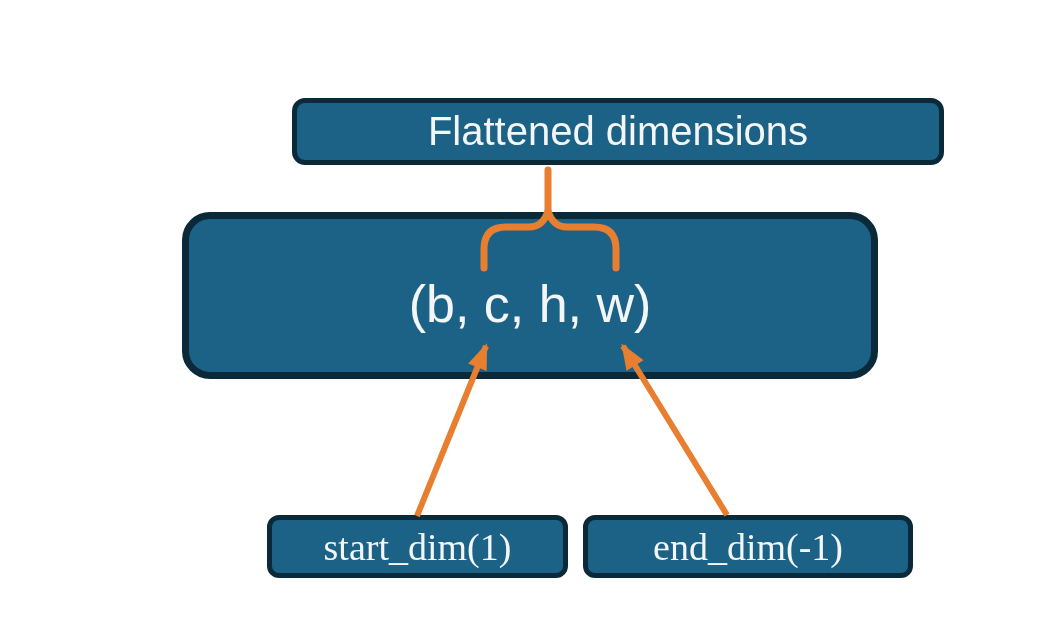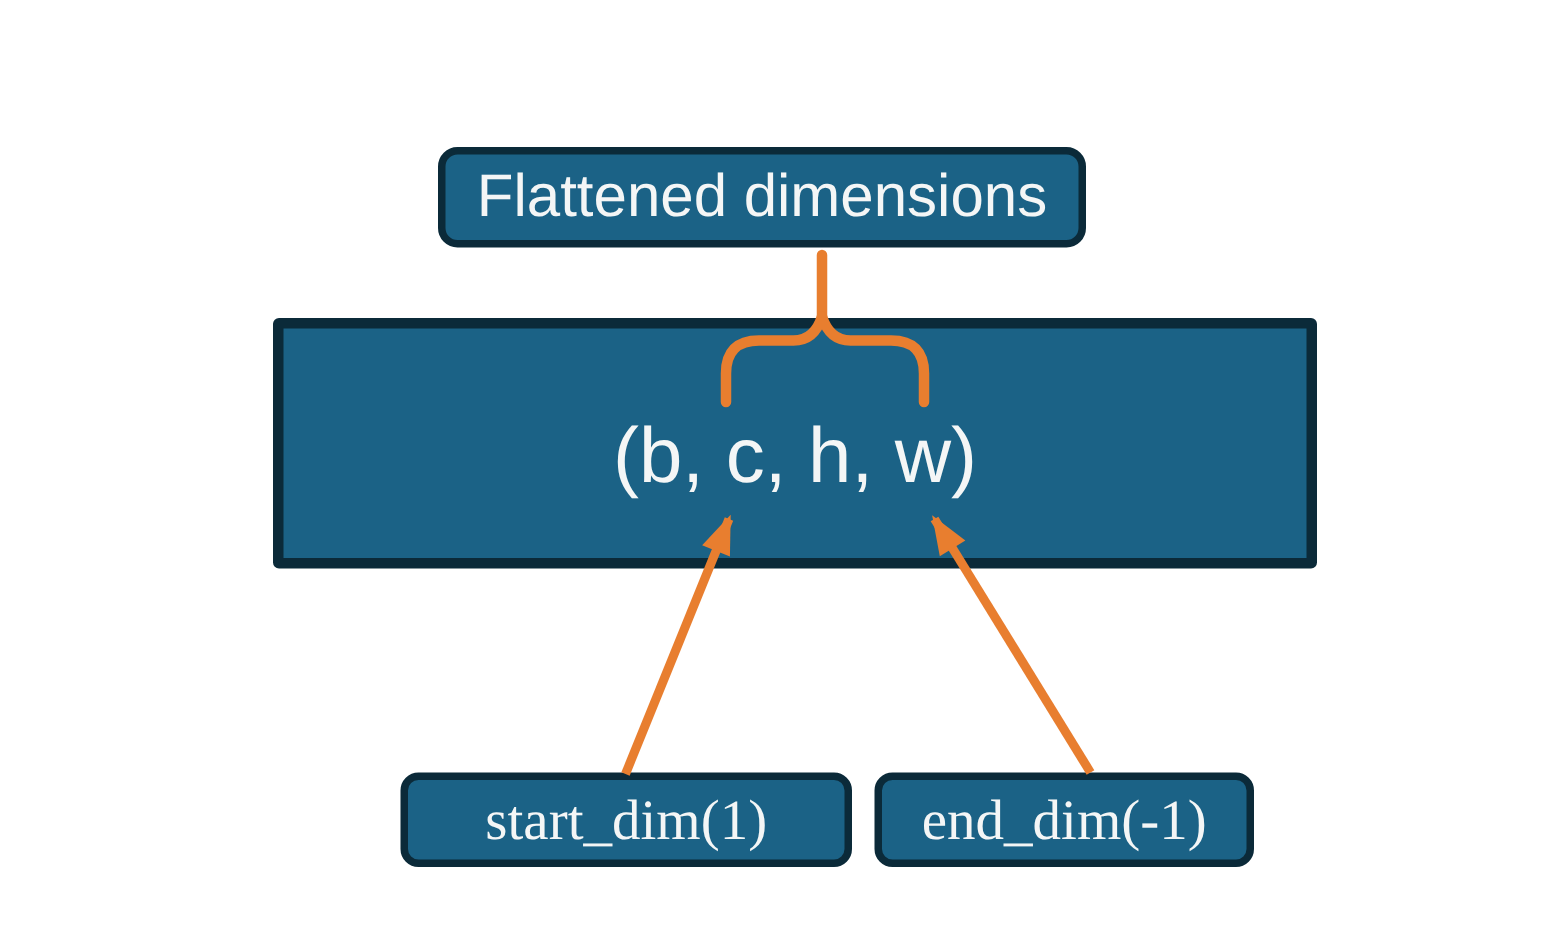--- a/index.html
+++ b/index.html
@@ -26,44 +26,44 @@
     background: var(--box-fill);
     border: 5px solid var(--box-border);
     display: flex;
     align-items: center;
     justify-content: center;
     color: var(--label-text);
   }
   .top-box {
     left: 292px;
     top: 98px;
-    width: 432px;
+    width: 652px;
     height: 67px;
     border-radius: 13px;
     font-size: 40px;
   }
   .big-box {
     left: 182px;
     top: 212px;
     width: 696px;
     height: 167px;
     border-width: 7px;
-    border-radius: 4px;
+    border-radius: 28px;
     font-size: 52px;
     padding-top: 16px;
   }
   .small-box {
     top: 515px;
     height: 63px;
     border-radius: 12px;
     font-size: 38px;
     font-family: Liberation Serif, serif;
   }
   .start-box { left: 267px; width: 301px; }
-  .end-box   { left: 583px; width: 253px; }
+  .end-box   { left: 583px; width: 330px; }
   .connectors {
     position: absolute;
     left: 0;
     top: 0;
     width: 1038px;
     height: 632px;
     z-index: 10;
     pointer-events: none;
   }
 </style>

